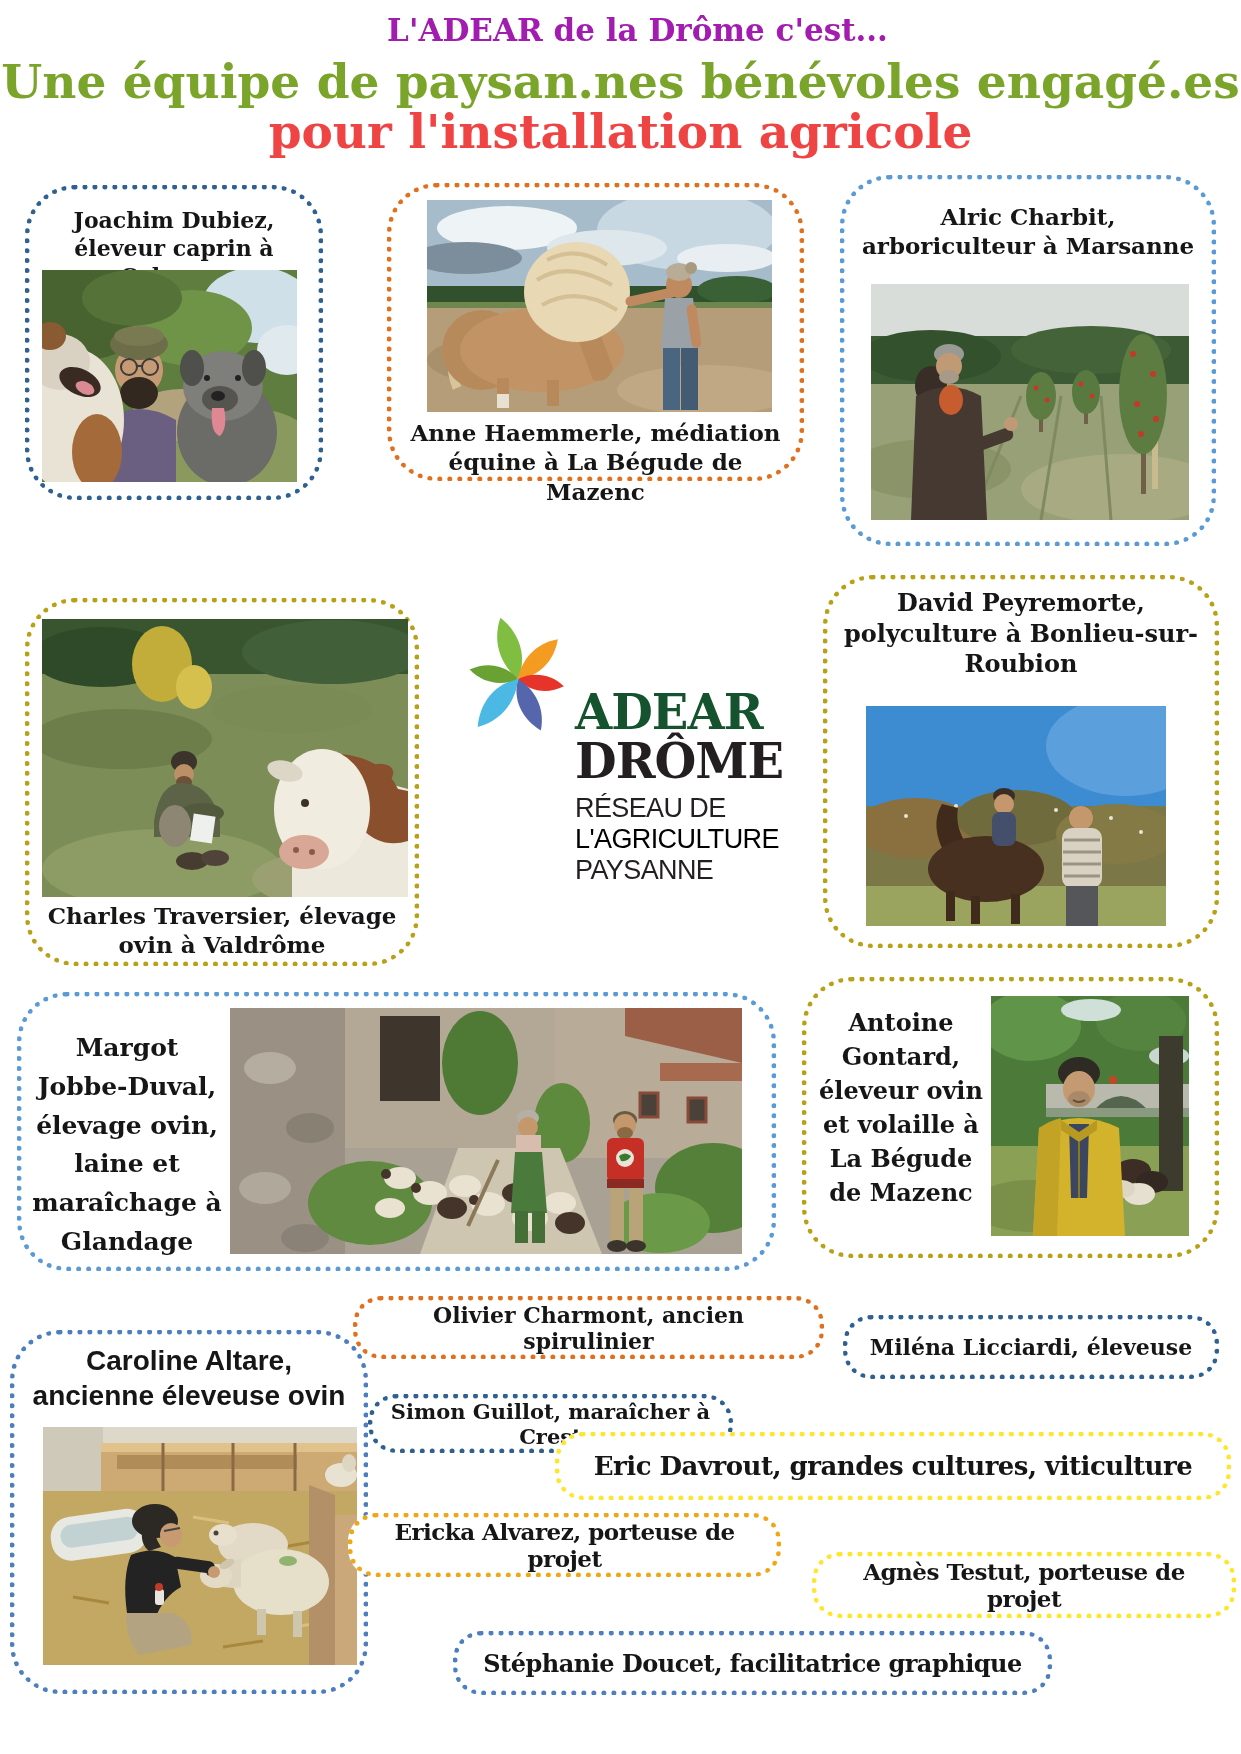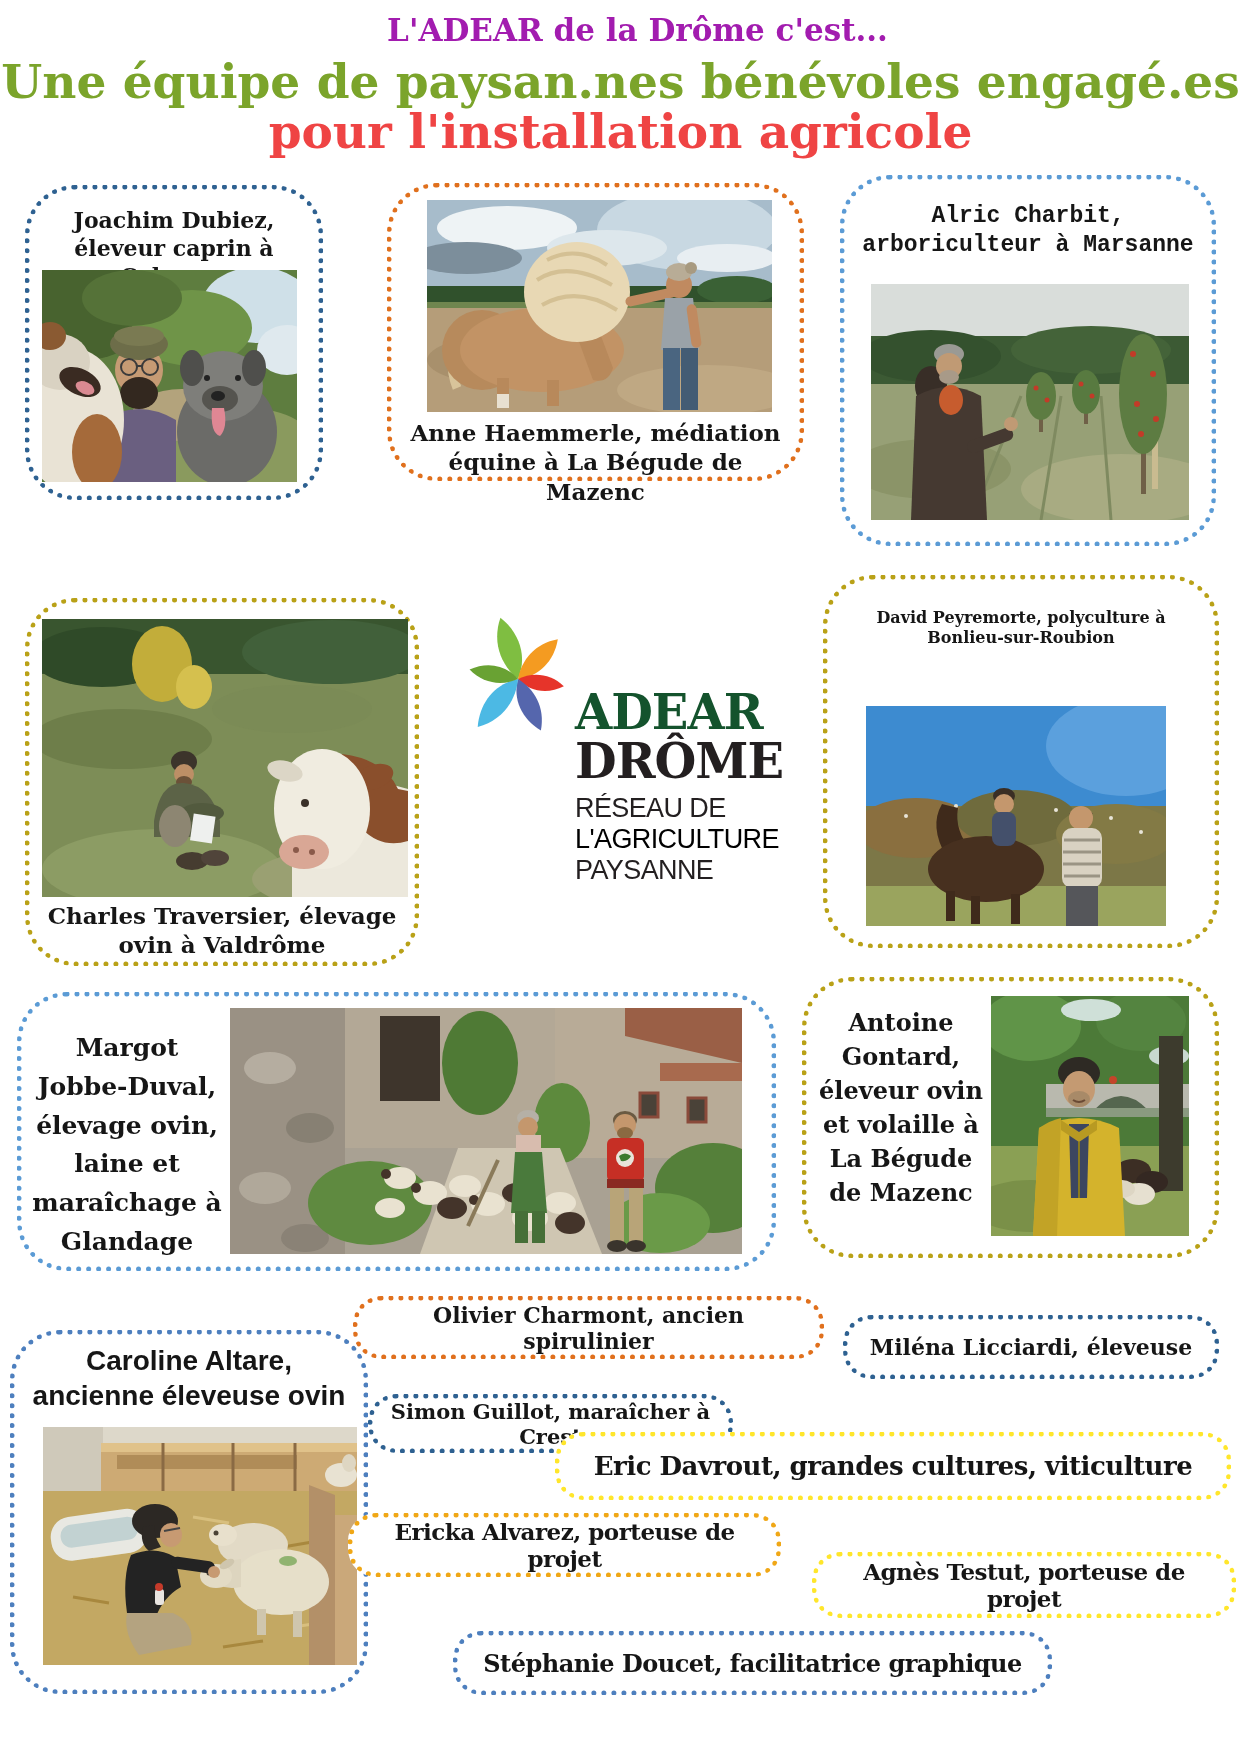--- a/index.html
+++ b/index.html
@@ -45,21 +45,21 @@
 
   #card-alric { left:840px; top:175px; width:376px; height:371px; }
   #card-alric .cap { top:22px; font-size:23px; }
   #card-alric .photo { left:26px; top:104px; width:318px; height:236px; }
 
   #card-charles { left:25px; top:598px; width:394px; height:368px; }
   #card-charles .photo { left:12px; top:16px; width:366px; height:278px; }
   #card-charles .cap { top:298px; font-size:23px; }
 
   #card-david { left:823px; top:575px; width:396px; height:373px; }
-  #card-david .cap { top:28px; font-size:16px; }
+  #card-david .cap { top:8px; font-size:24px; }
   #card-david .photo { left:38px; top:126px; width:300px; height:220px; }
 
   #card-margot { left:17px; top:992px; width:759px; height:279px; }
   #card-margot .cap { left:8px; top:32px; width:194px; right:auto; font-size:25px; line-height:1.55; }
   #card-margot .photo { left:208px; top:11px; width:512px; height:246px; }
 
   #card-antoine { left:802px; top:977px; width:417px; height:281px; }
   #card-antoine .cap { left:10px; top:24px; width:168px; right:auto; font-size:24px; line-height:1.42; }
   #card-antoine .photo { left:184px; top:14px; width:198px; height:240px; }
 
@@ -163,21 +163,21 @@
         <circle cx="264" cy="68" r="6" fill="#a89a80"></circle>
         <path d="M238,98 L266,98 L272,150 L234,150 Z" fill="#9aa2a8"></path>
         <rect x="262" y="104" width="10" height="44" rx="5" fill="#c08a60" transform="rotate(-8 267 126)"></rect>
         <rect x="236" y="148" width="17" height="62" fill="#4a6580"></rect>
         <rect x="254" y="148" width="17" height="62" fill="#435c74"></rect>
       </svg>
     </div>
     <div class="cap">Anne Haemmerle, médiation équine à La Bégude de Mazenc</div>
   </section>
 
-  <section class="card photo-card" id="card-alric" style="border-color: rgb(91, 155, 213); font-family: Liberation Mono, monospace;">
+  <section class="card photo-card" id="card-alric" style="border-color: rgb(91, 155, 213);">
     <div class="cap">Alric Charbit, arboriculteur  à Marsanne</div>
     <div class="photo">
       <svg viewBox="0 0 318 236" preserveAspectRatio="none">
         <rect width="318" height="70" fill="#d9ddda"></rect>
         <rect y="52" width="318" height="52" fill="#3c5a34"></rect>
         <ellipse cx="60" cy="72" rx="70" ry="26" fill="#34512e"></ellipse>
         <ellipse cx="220" cy="66" rx="80" ry="24" fill="#446339"></ellipse>
         <rect y="100" width="318" height="136" fill="#97a076"></rect>
         <ellipse cx="250" cy="205" rx="100" ry="35" fill="#a8ab82"></ellipse>
         <ellipse cx="60" cy="185" rx="80" ry="30" fill="#8b9468"></ellipse>

